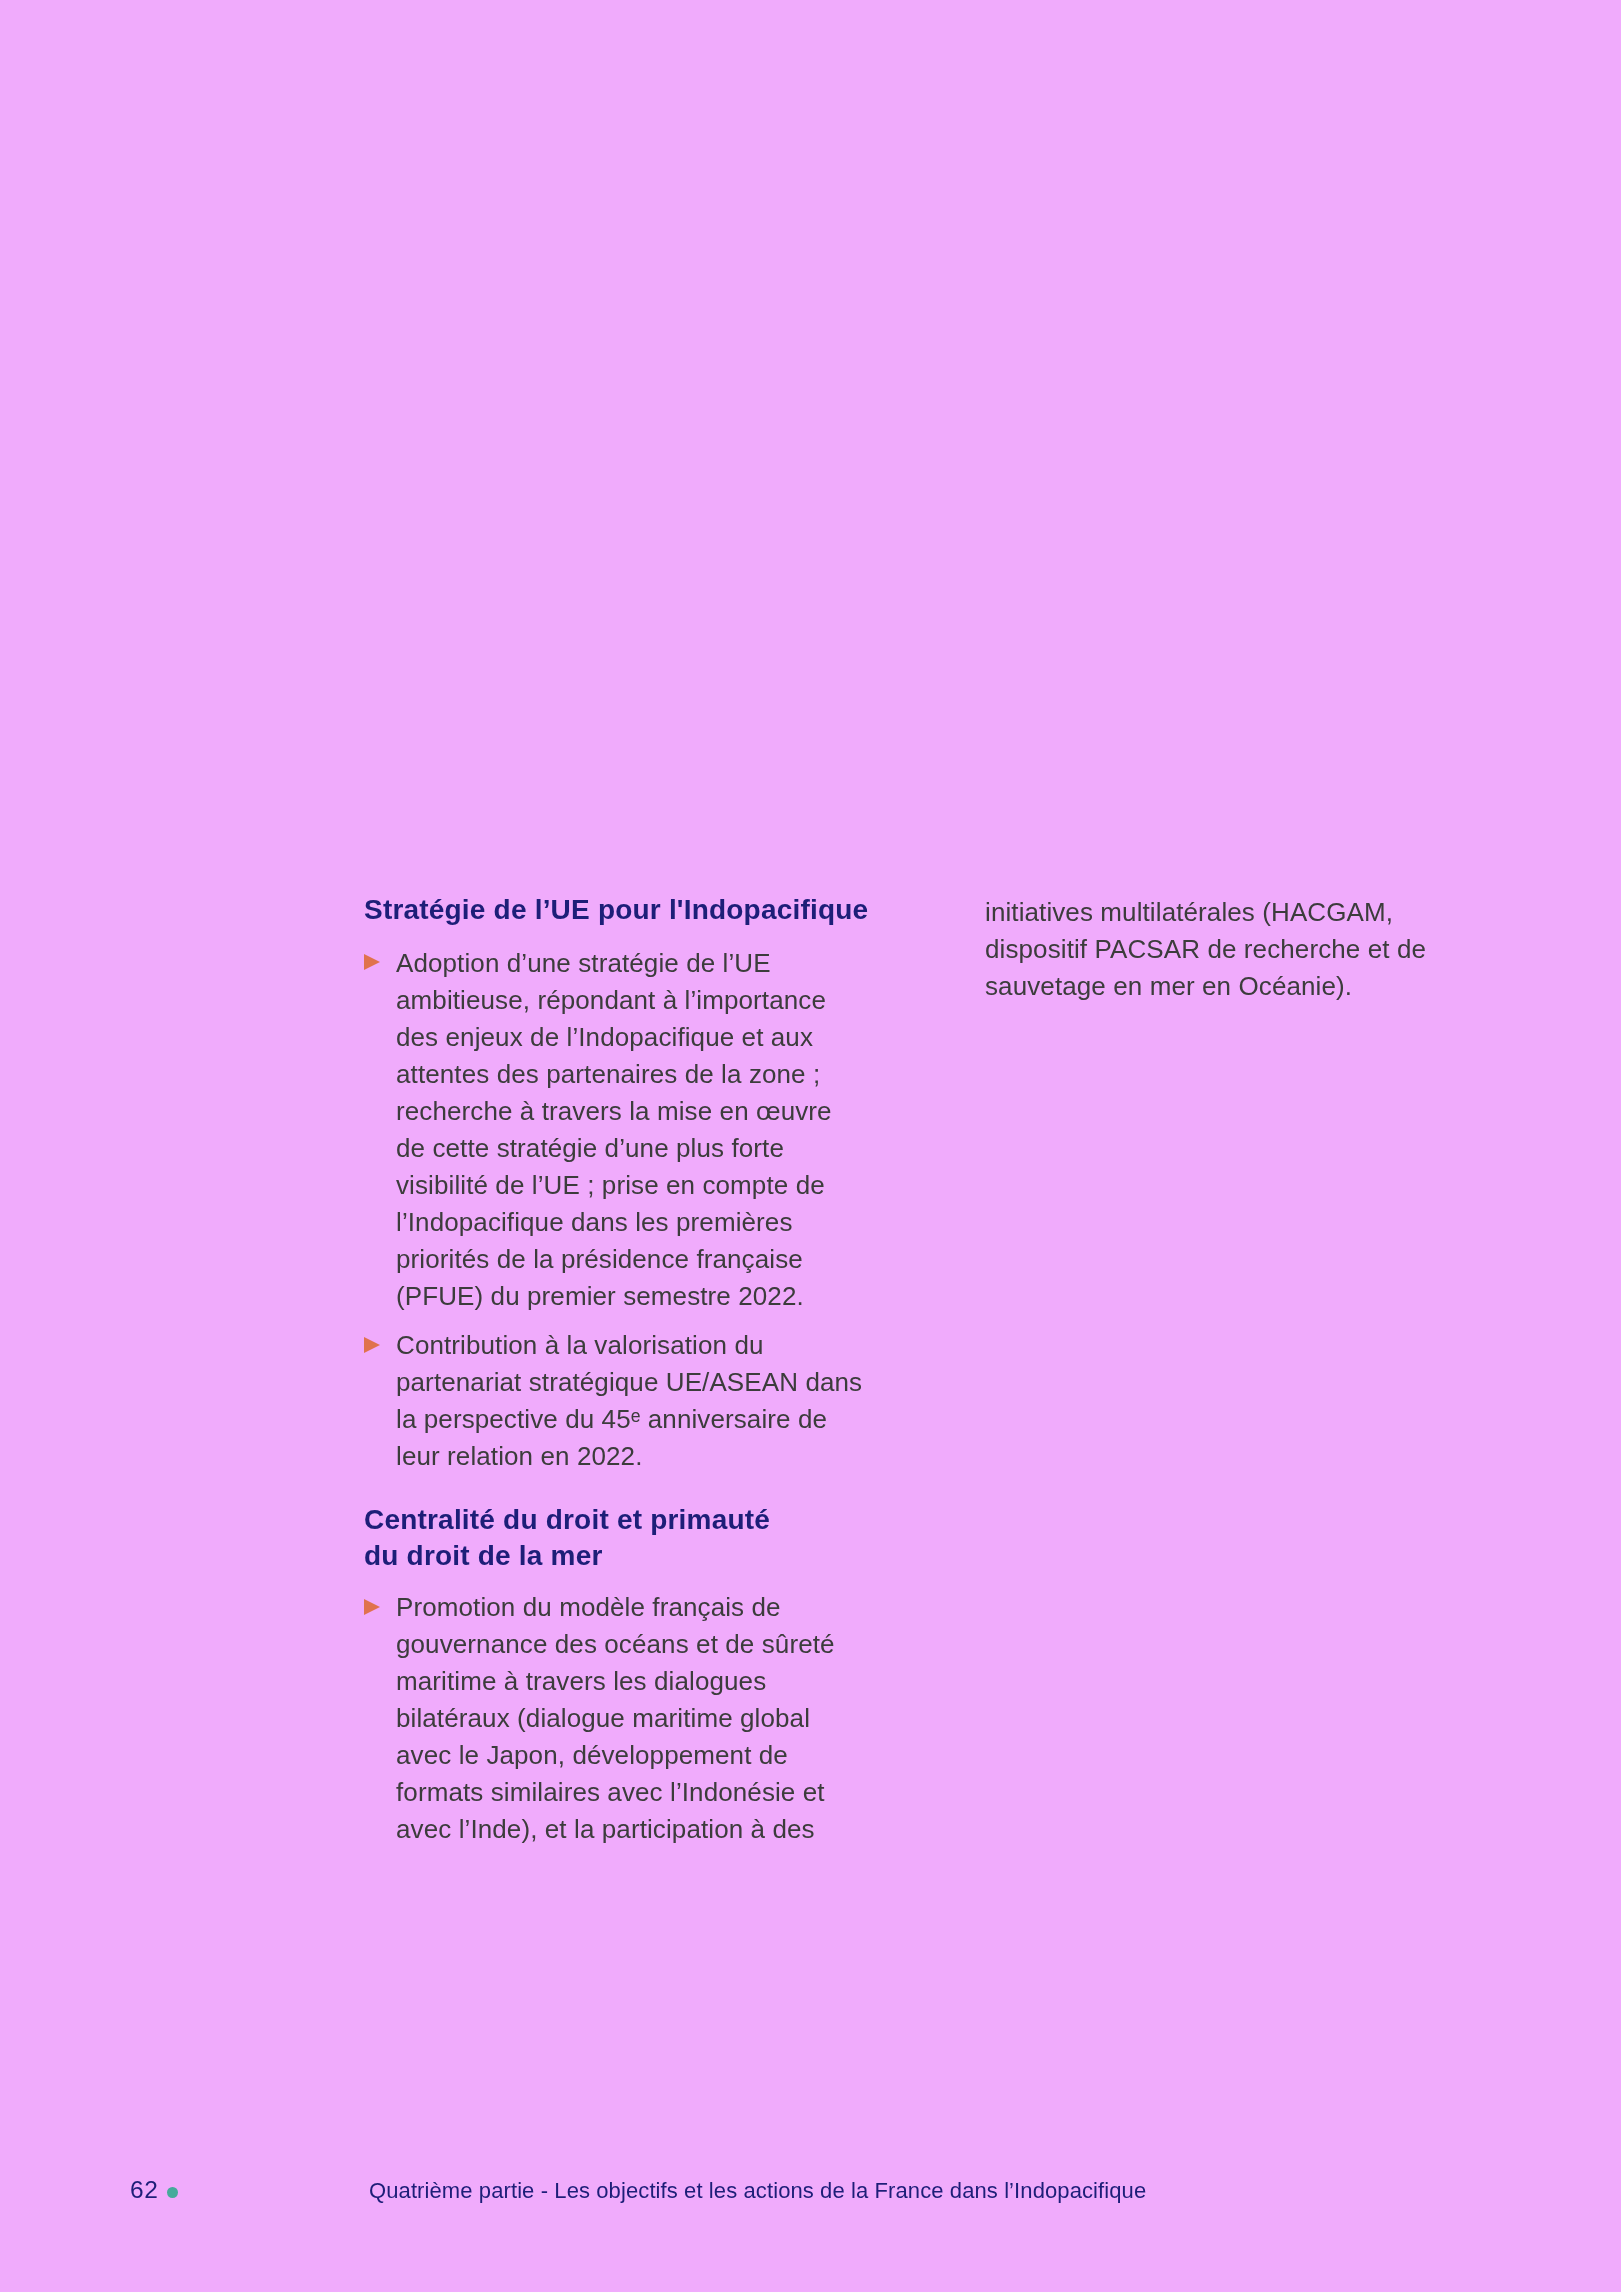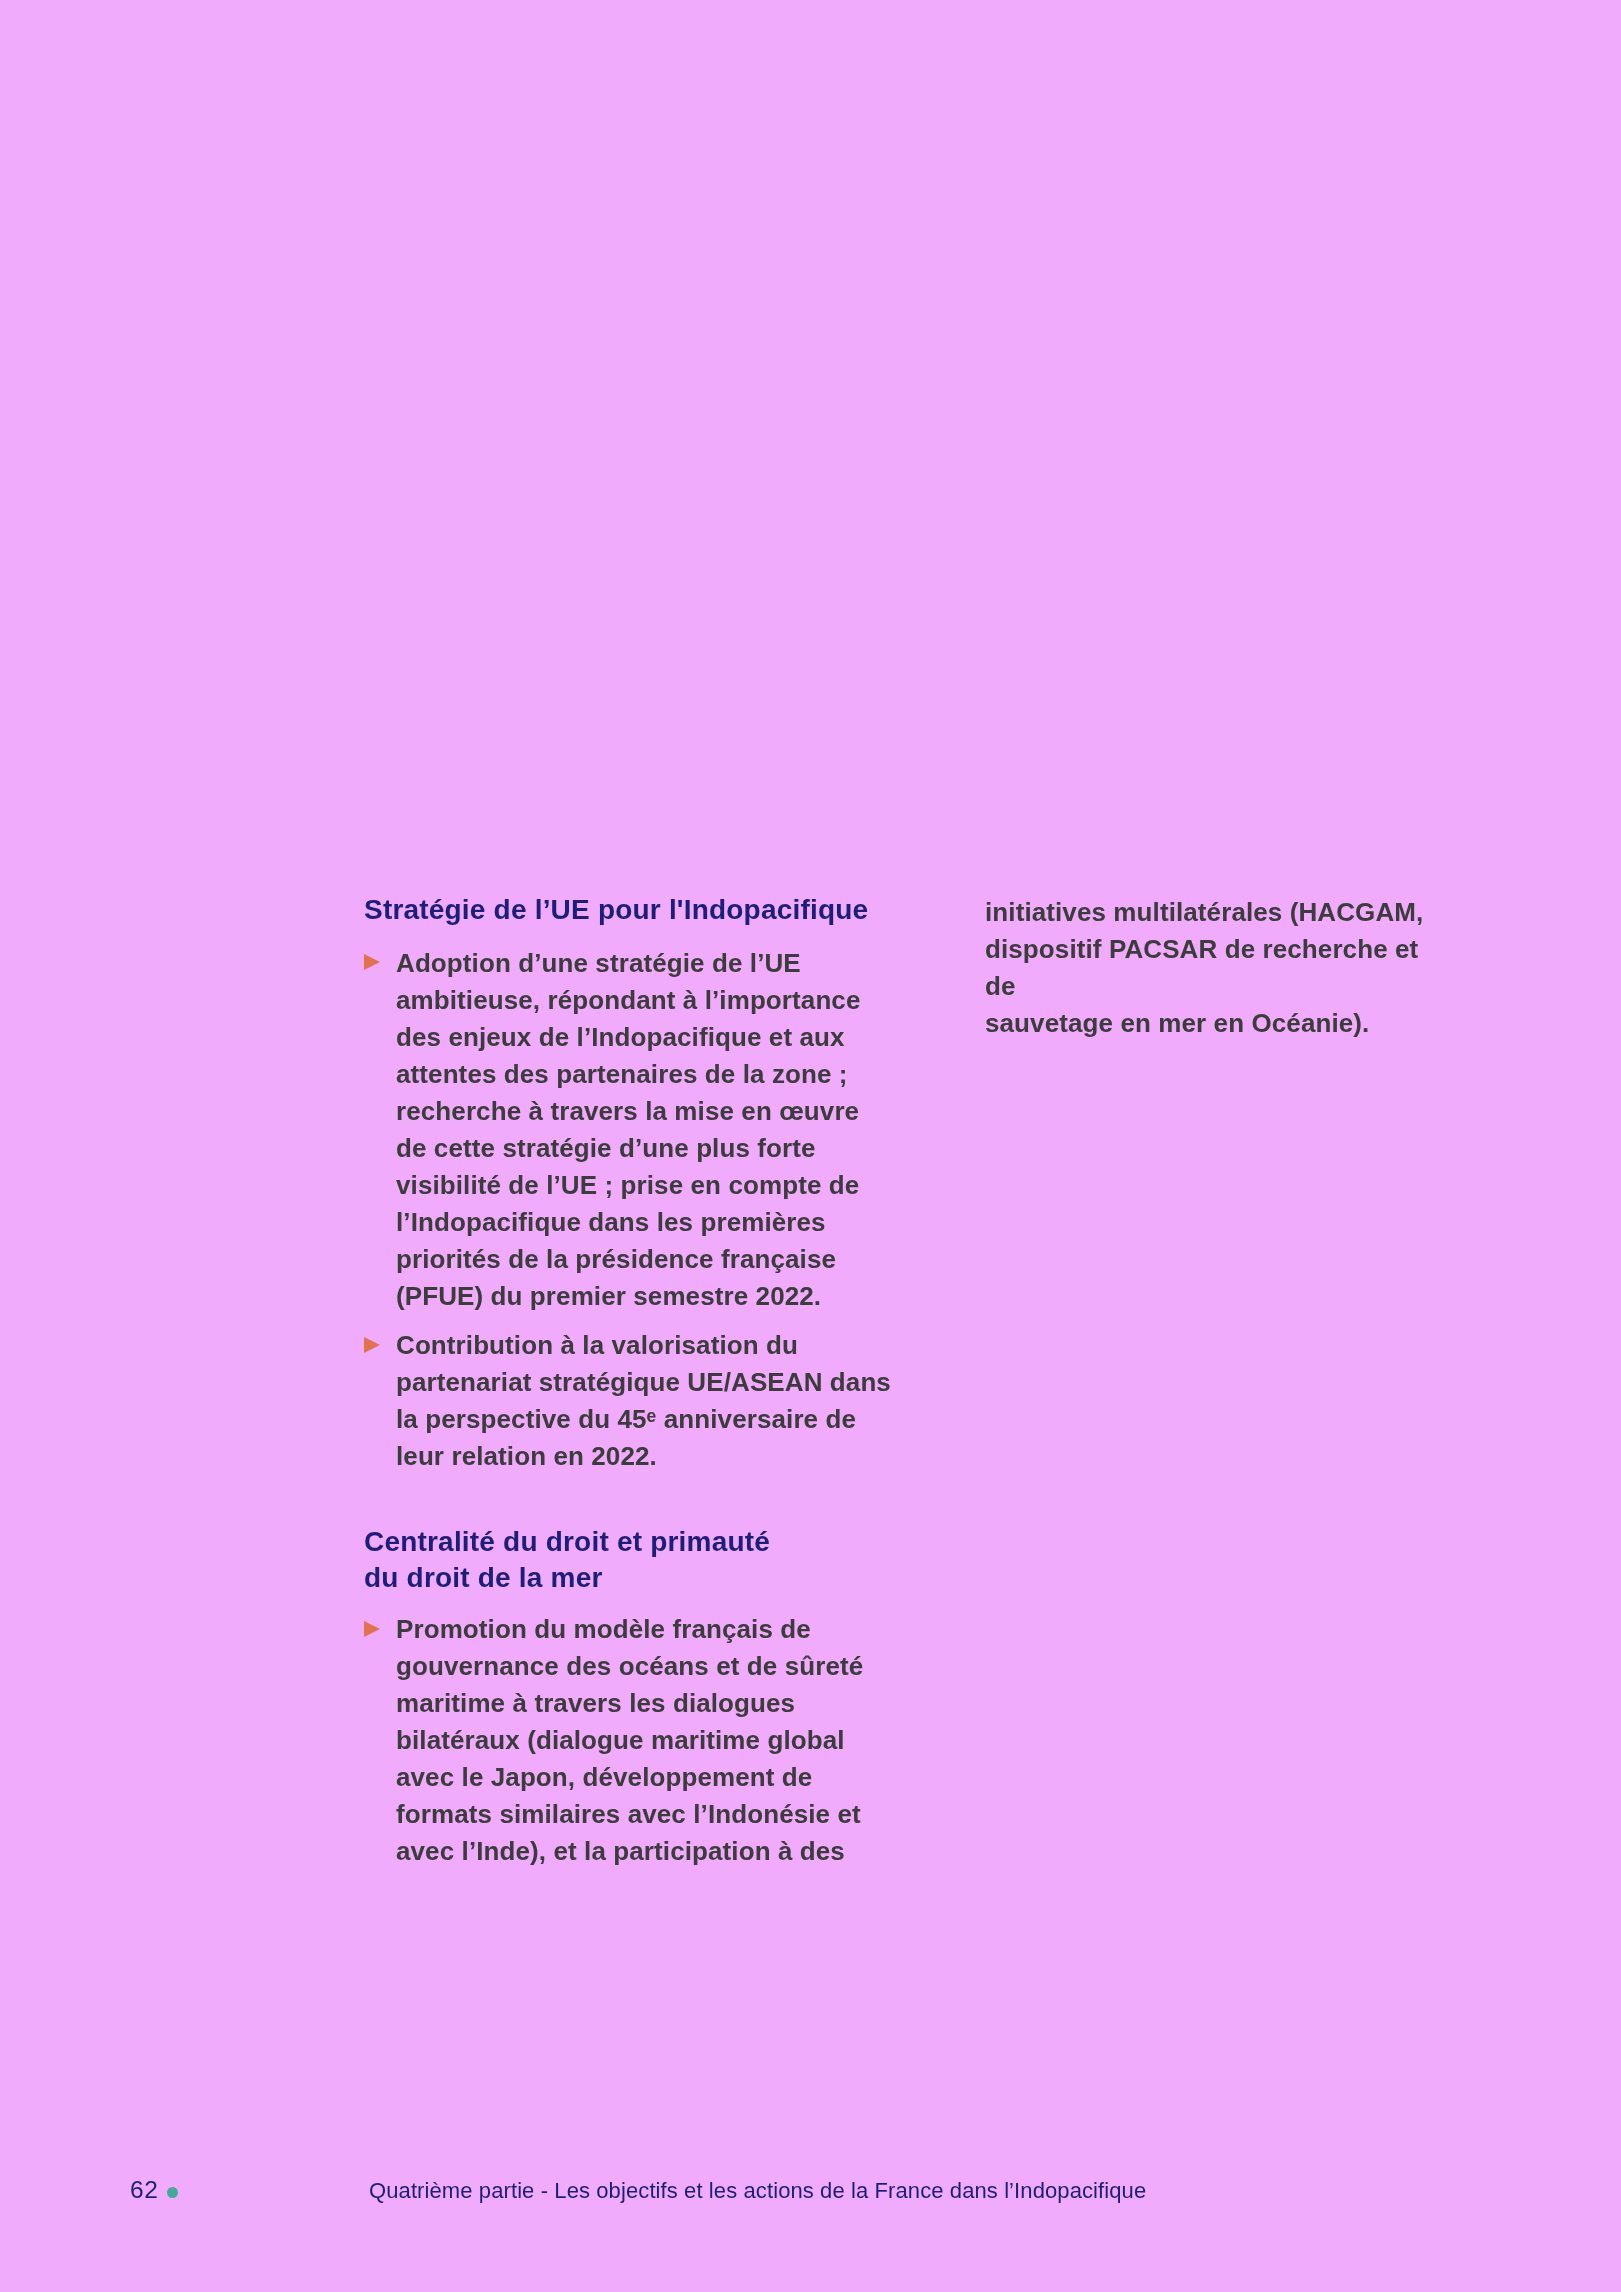--- a/index.html
+++ b/index.html
@@ -29,27 +29,27 @@
   .doc-heading{
     margin:0 0 16.7px 0;
     color:#1d1e78;
     font-size:28px;
     font-weight:700;
     line-height:36px;
     letter-spacing:0.2px;
     white-space:pre-line;
   }
   .doc-heading.second{
-    margin-top:49px;
+    margin-top:27px;
     margin-bottom:14.7px;
   }
   .body-text{
     color:#3c3c3c;
     font-size:26px;
-    font-weight:700;
+    font-weight:400;
     line-height:37px;
     letter-spacing:0.1px;
     white-space:pre-line;
   }
   .bullet{
     display:flex;
     align-items:flex-start;
     margin:0 0 12.7px 0;
   }
   .tri{

